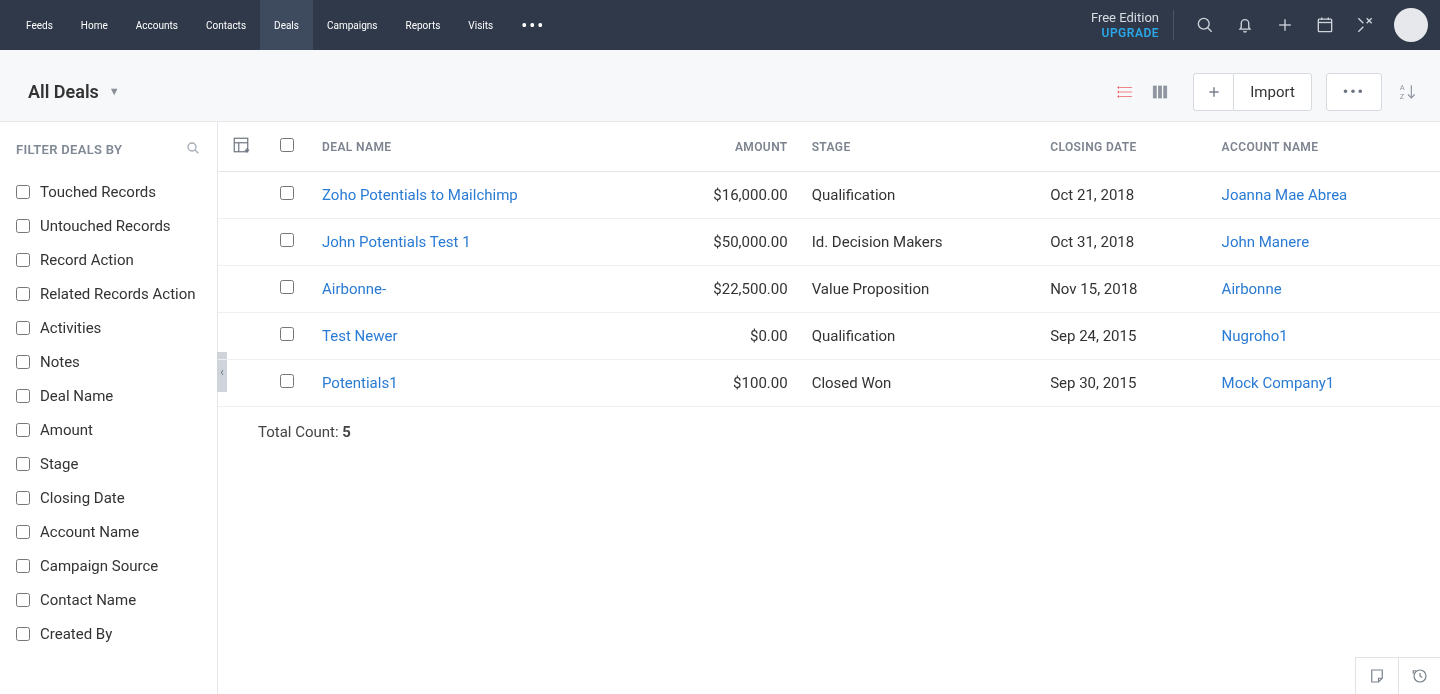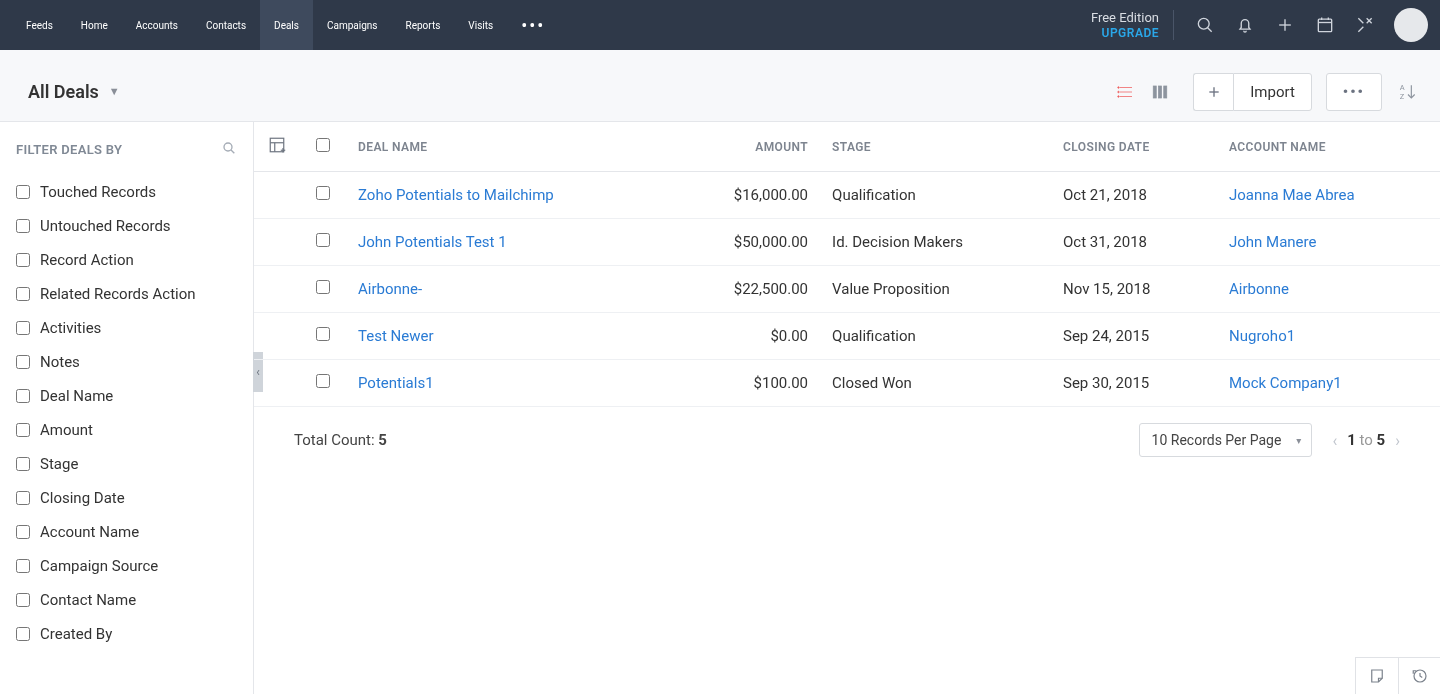--- a/index.html
+++ b/index.html
@@ -35,21 +35,21 @@
   .btn.square { width:40px; padding:0; }
   .btn.left { border-radius:3px 0 0 3px; border-right:none; }
   .btn.right { border-radius:0 3px 3px 0; }
   .btn.single { border-radius:3px; }
   .btn .ellipsis { letter-spacing:2px; color:#6b7280; font-weight:700; }
   .sort-icon { display:flex; align-items:center; justify-content:center; width:24px; cursor:pointer; }
   .sort-icon svg { width:20px; height:20px; stroke:#8d949e; fill:none; stroke-width:1.4; }
 
   
   .body-wrap { display:flex; height:calc(100vh - 122px); min-height:500px; }
-  .sidebar { width:254px; border-right:1px solid #e4e6ea; padding:18px 16px; overflow-y:auto; }
+  .sidebar { width:218px; border-right:1px solid #e4e6ea; padding:18px 16px; overflow-y:auto; }
   .sidebar-header { display:flex; align-items:center; justify-content:space-between; margin-bottom:16px; }
   .sidebar-title { color:#808995; font-size:13px; font-weight:600; letter-spacing:.3px; }
   .filter-search { cursor:pointer; }
   .filter-search svg { width:16px; height:16px; stroke:#a5acb6; fill:none; stroke-width:2; }
   .filter-row { display:flex; align-items:center; gap:10px; padding:8px 0; cursor:pointer; font-size:15px; color:#333; }
   .filter-row input[type=checkbox] { width:14px; height:14px; cursor:pointer; accent-color:#888; }
 
   .collapse-handle { position:relative; }
   .collapse-handle .tab { position:absolute; left:-1px; top:230px; width:10px; height:40px; background:#cfd4da; cursor:pointer; display:flex; align-items:center; justify-content:center; }
   .collapse-handle .tab::after { content:"‹"; color:#6e7580; font-size:12px; }
@@ -331,31 +331,20 @@
               <td class="link"><a href="#">Mock Company1</a></td>
             </tr>
           </tbody>
       </table>
     </div>
 
     <div class="footer">
       <div class="footer-left">
         <span>Total Count: </span><span class="count">5</span>
       </div>
-      <div class="footer-right">
-        <div class="perpage">
-          <span>10 Records Per Page</span>
-          <span class="caret">▾</span>
-        </div>
-        <div class="pager">
-          <span class="pg-arrow">‹</span>
-          <span class="pg-text"><span class="strong">1</span><span> to </span><span class="strong">5</span></span>
-          <span class="pg-arrow">›</span>
-        </div>
-      </div>
     </div>
   </main>
 </div>
 
 <div class="float-tools">
   <div class="ft">
       <svg viewBox="0 0 24 24">
         <path d="M5 4h14v11l-5 5H5z"></path>
         <path d="M14 20v-5h5"></path>
       </svg>

